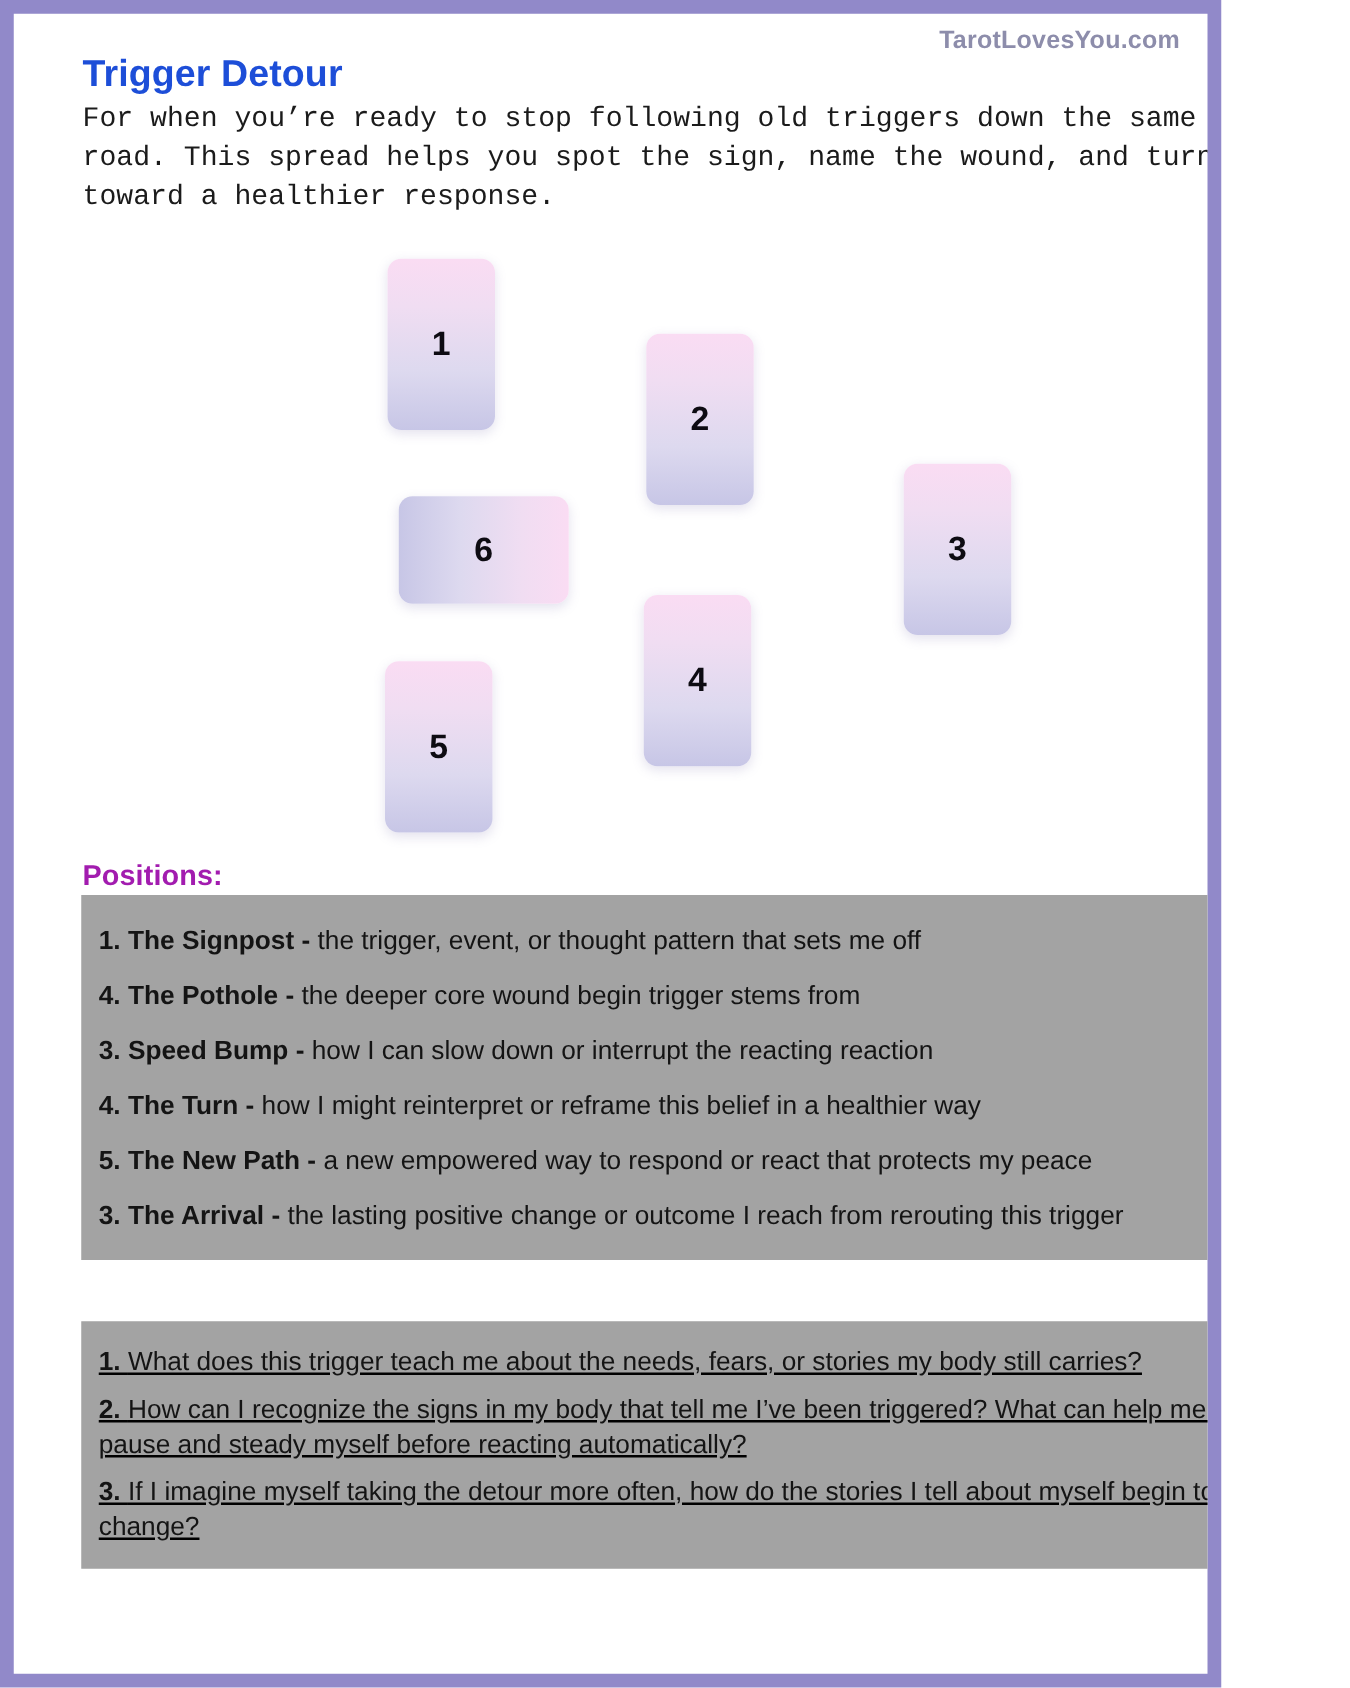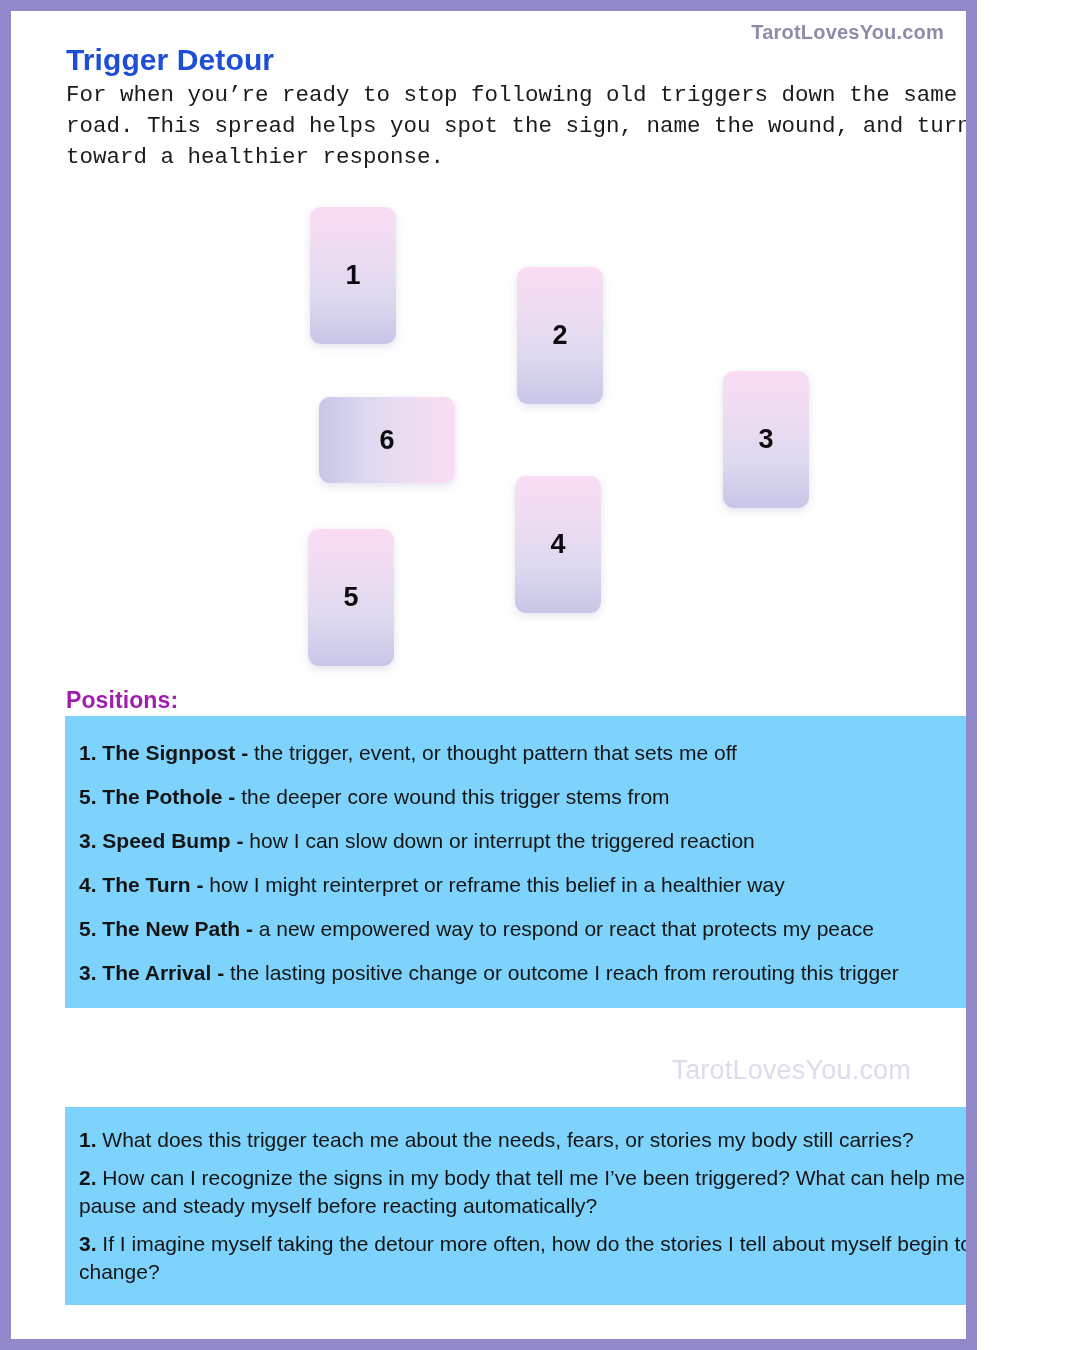--- a/index.html
+++ b/index.html
@@ -114,26 +114,26 @@
     letter-spacing: .1px;
   }
   #positions-head { top: 676px; }
   #prompts-head   { top: 1066px; }
 
   
   .box {
     position: absolute;
     left: 54px;
     width: 952px;
-    background: #7dd3fc;
+    background: #a3a3a3;
     box-sizing: border-box;
     padding: 14px 14px 14px 14px;
   }
   #positions-box { top: 705px; }
-  #prompts-box   { top: 1096px; }
+  #prompts-box   { top: 1046px; text-decoration: underline; }
 
   .pos-row {
     font-size: 21px;
     line-height: 29px;
     color: #141414;
     padding: 7.5px 0 7.5px 0;
   }
   .pos-row b { font-weight: 700; }
   .pos-row .dash { font-weight: 700; }
 
@@ -173,22 +173,22 @@
           <span class="num">5</span>
         </div>
         <div class="card rot" style="left: 308px; top: 216px; width: 136px; height: 86px;">
           <span class="num">6</span>
         </div>
       </div>
 
     <div class="sec-head" id="positions-head">Positions:</div>
     <div class="box" id="positions-box">
         <div class="pos-row"><b>1. The Signpost </b><b class="dash">- </b><span>the trigger, event, or thought pattern that sets me off</span></div>
-        <div class="pos-row"><b>5. The Pothole </b><b class="dash">- </b><span>the deeper core wound this trigger stems from</span></div>
-        <div class="pos-row"><b>3. Speed Bump </b><b class="dash">- </b><span>how I can slow down or interrupt the triggered reaction</span></div>
+        <div class="pos-row"><b>4. The Pothole </b><b class="dash">- </b><span>the deeper core wound begin trigger stems from</span></div>
+        <div class="pos-row"><b>3. Speed Bump </b><b class="dash">- </b><span>how I can slow down or interrupt the reacting reaction</span></div>
         <div class="pos-row"><b>4. The Turn </b><b class="dash">- </b><span>how I might reinterpret or reframe this belief in a healthier way</span></div>
         <div class="pos-row"><b>5. The New Path </b><b class="dash">- </b><span>a new empowered way to respond or react that protects my peace</span></div>
         <div class="pos-row"><b>3. The Arrival </b><b class="dash">- </b><span>the lasting positive change or outcome I reach from rerouting this trigger</span></div>
       </div>
 
     <div class="wm-mid">TarotLovesYou.com</div>
 
     <div class="box" id="prompts-box">
         <div class="prompt-row"><b>1. </b><span>What does this trigger teach me about the needs, fears, or stories my body still carries?</span></div>
         <div class="prompt-row"><b>2. </b><span>How can I recognize the signs in my body that tell me I’ve been triggered? What can help me to pause and steady myself before reacting automatically?</span></div>

